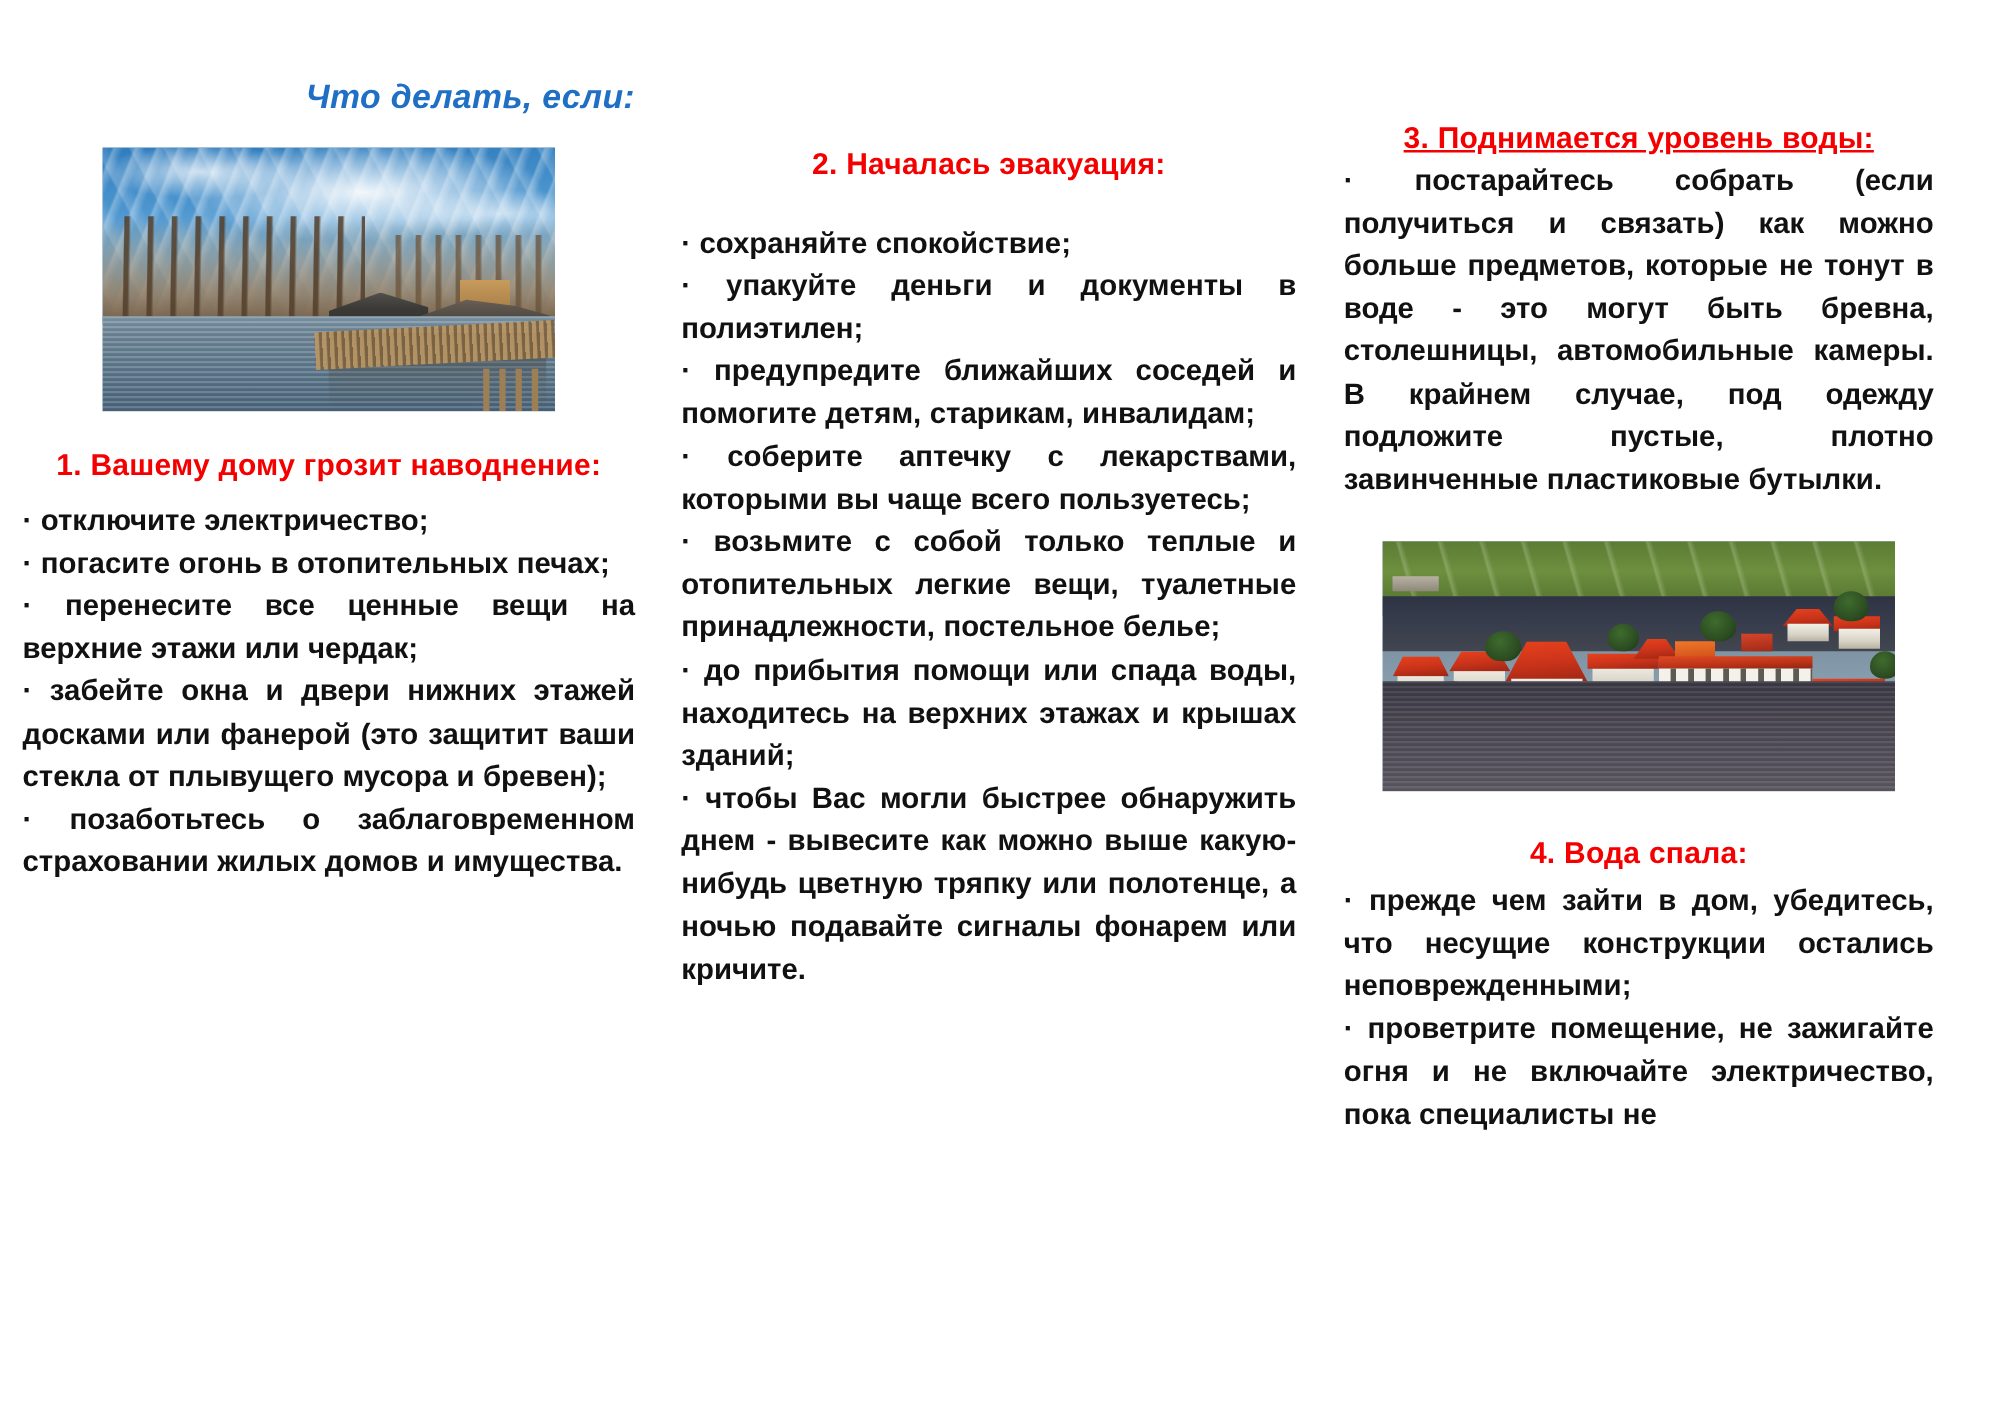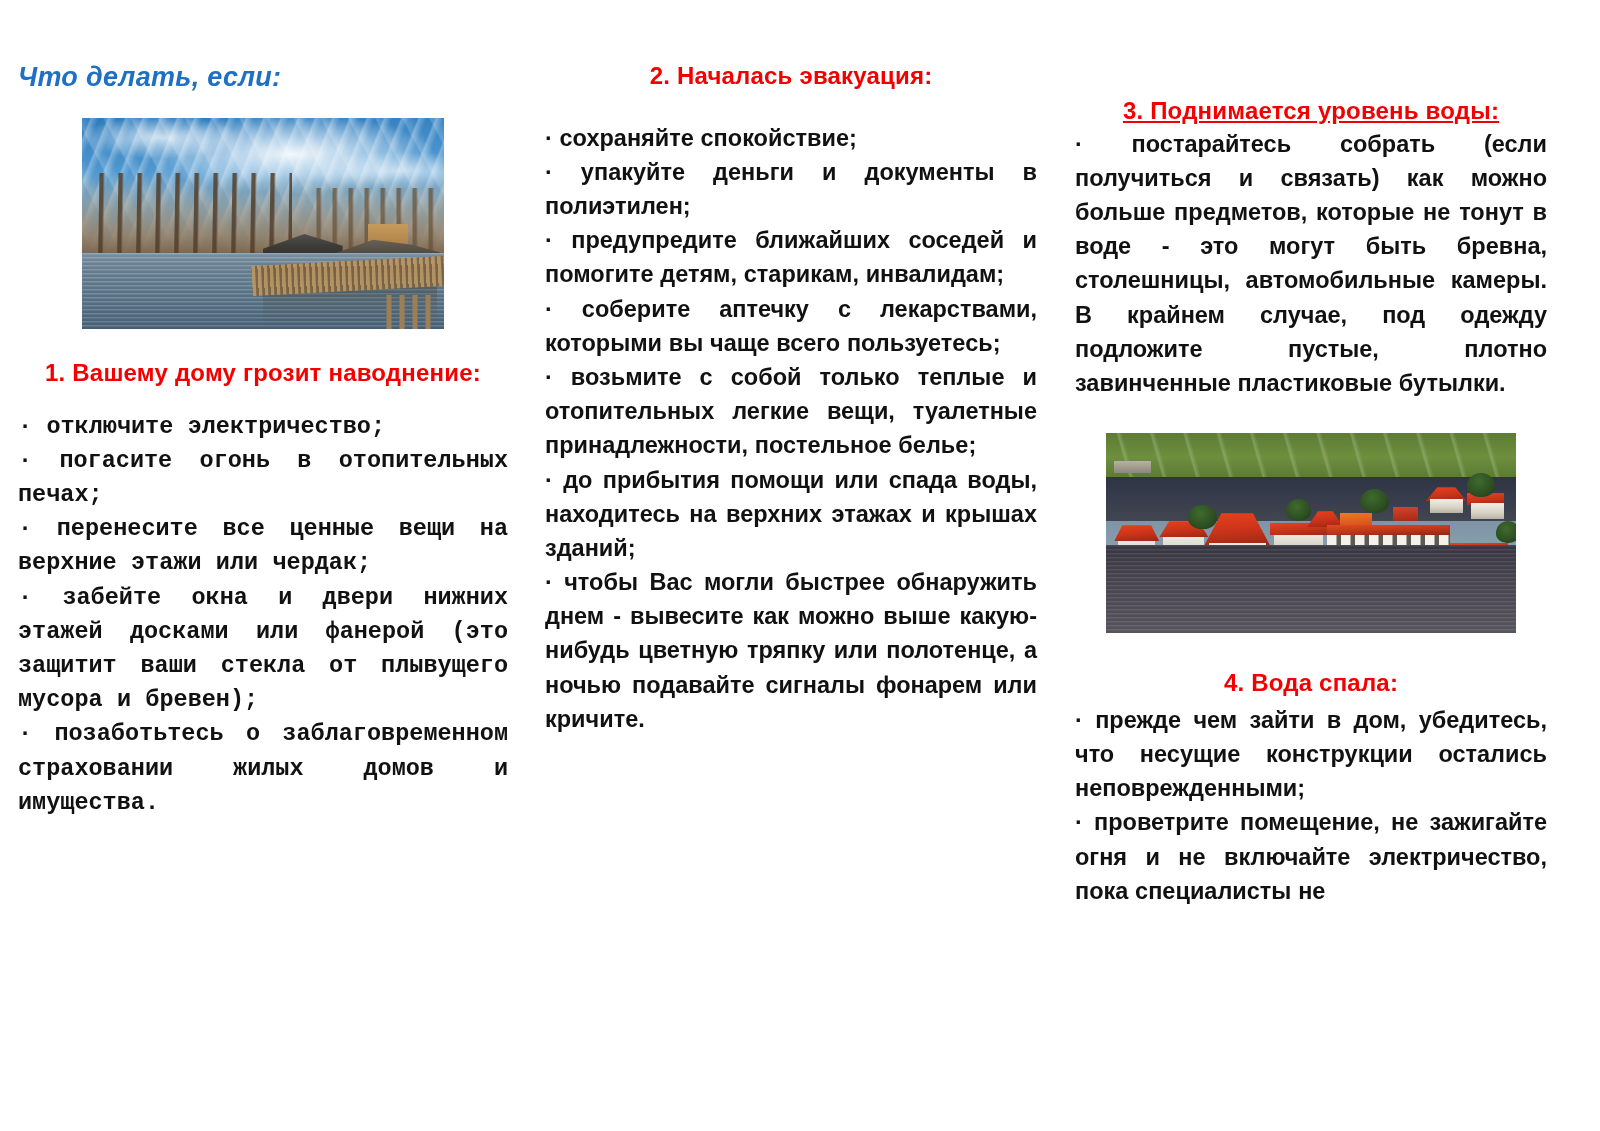--- a/index.html
+++ b/index.html
@@ -30,61 +30,61 @@
     top: 0;
     box-sizing: border-box;
   }
   .col-1 { left: 18px;   width: 490px; }
   .col-2 { left: 545px;  width: 492px; }
   .col-3 { left: 1075px; width: 472px; }
 
   
   .brochure-title {
     margin-top: 62px;
-    text-align: left;
+    text-align: right;
     font-size: 27px;
     font-weight: bold;
     font-style: italic;
     color: #1f6fc4;
     letter-spacing: 0.3px;
     text-shadow: 1px 1px 0 rgba(255,255,255,0.9);
   }
 
   
   .section-heading {
     text-align: center;
     font-size: 24px;
     font-weight: bold;
     color: #f40000;
     line-height: 1.32;
     letter-spacing: 0.2px;
   }
   .heading-1 { margin-top: 28px; }
-  .heading-2 { margin-top: 60px; }
+  .heading-2 { margin-top: 116px; }
   .heading-3 { margin-top: 95px; text-decoration: underline; }
   .heading-4 { margin-top: 34px; margin-bottom: 2px; }
 
   
   .body-list {
     margin: 0;
     padding: 0;
     list-style: none;
   }
   .body-item {
     font-size: 23.5px;
     font-weight: bold;
     line-height: 1.455;
     text-align: justify;
     text-justify: inter-word;
     margin: 0;
     padding: 0;
     color: #111111;
     word-spacing: 0.2px;
   }
-  .col-1 .body-list { margin-top: 21px; font-family: Liberation Mono, monospace; }
+  .col-1 .body-list { margin-top: 10px; }
   .col-2 .body-list { margin-top: 29px; }
   .col-3 .body-list { }
   .col-3 .body-list.section-4-list { margin-top: 4px; }
 
   
   .photo-frame {
     position: relative;
     overflow: hidden;
     background: #8fa9bd;
   }

